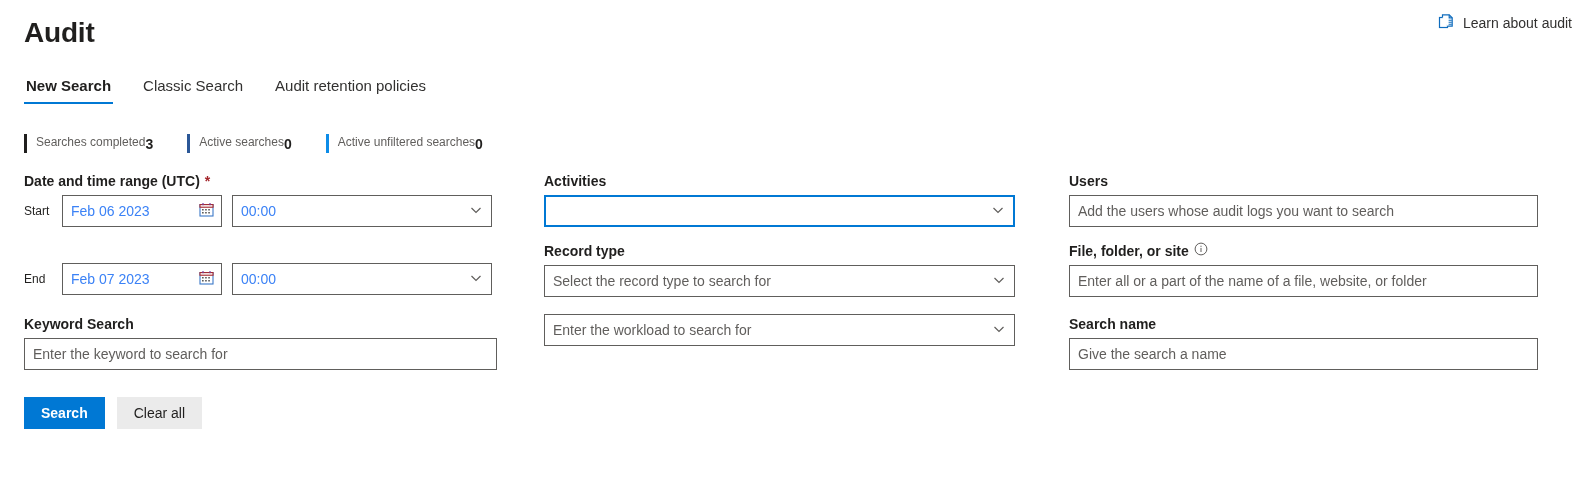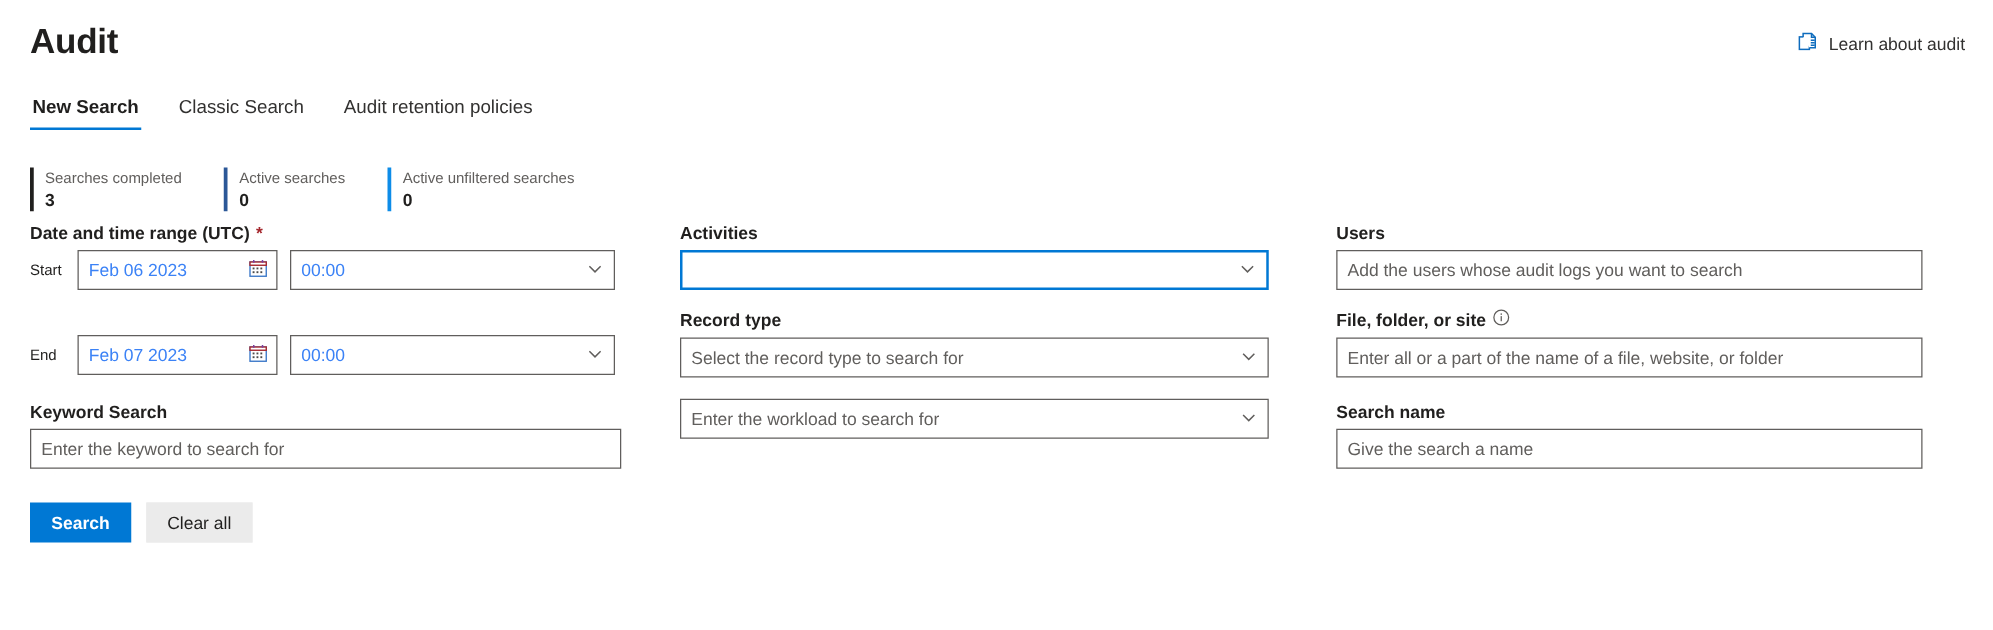--- a/index.html
+++ b/index.html
@@ -26,21 +26,21 @@
     font-size: 28px;
     font-weight: bold;
     letter-spacing: -0.2px;
     color: #201f1e;
     margin: 0;
     line-height: 38px;
   }
   .learn-link {
     position: absolute;
     right: 22px;
-    top: 25px;
+    top: 13px;
     display: flex;
     align-items: center;
     gap: 8px;
     font-size: 14px;
     color: #323130;
     cursor: pointer;
     text-decoration: none;
     white-space: nowrap;
   }
   .learn-link .lbl { color: #323130; }
@@ -80,39 +80,39 @@
     margin-top: 30px;
     gap: 0;
   }
   .stat {
     display: flex;
     align-items: stretch;
     gap: 9px;
     padding-right: 34px;
   }
   .stat-bar { width: 3px; flex: 0 0 3px; }
-  .stat-text { display: flex; flex-direction: column; justify-content: center; }
+  .stat-text { display: flex; flex-direction: row; justify-content: center; }
   .stat-label {
     font-size: 12px;
     color: #605e5c;
     line-height: 16px;
     white-space: nowrap;
   }
   .stat-value {
     font-size: 14px;
     font-weight: bold;
     color: #201f1e;
     line-height: 18px;
     margin-top: 1px;
   }
 
   
   .form {
     padding: 0 24px;
-    margin-top: 7px;
+    margin-top: 18px;
     display: grid;
     grid-template-columns: 473px 47px 471px 54px 469px;
     grid-template-rows: auto auto auto;
     align-items: start;
   }
   .col-a { grid-column: 1; }
   .col-b { grid-column: 3; }
   .col-c { grid-column: 5; }
 
   .field-label {

